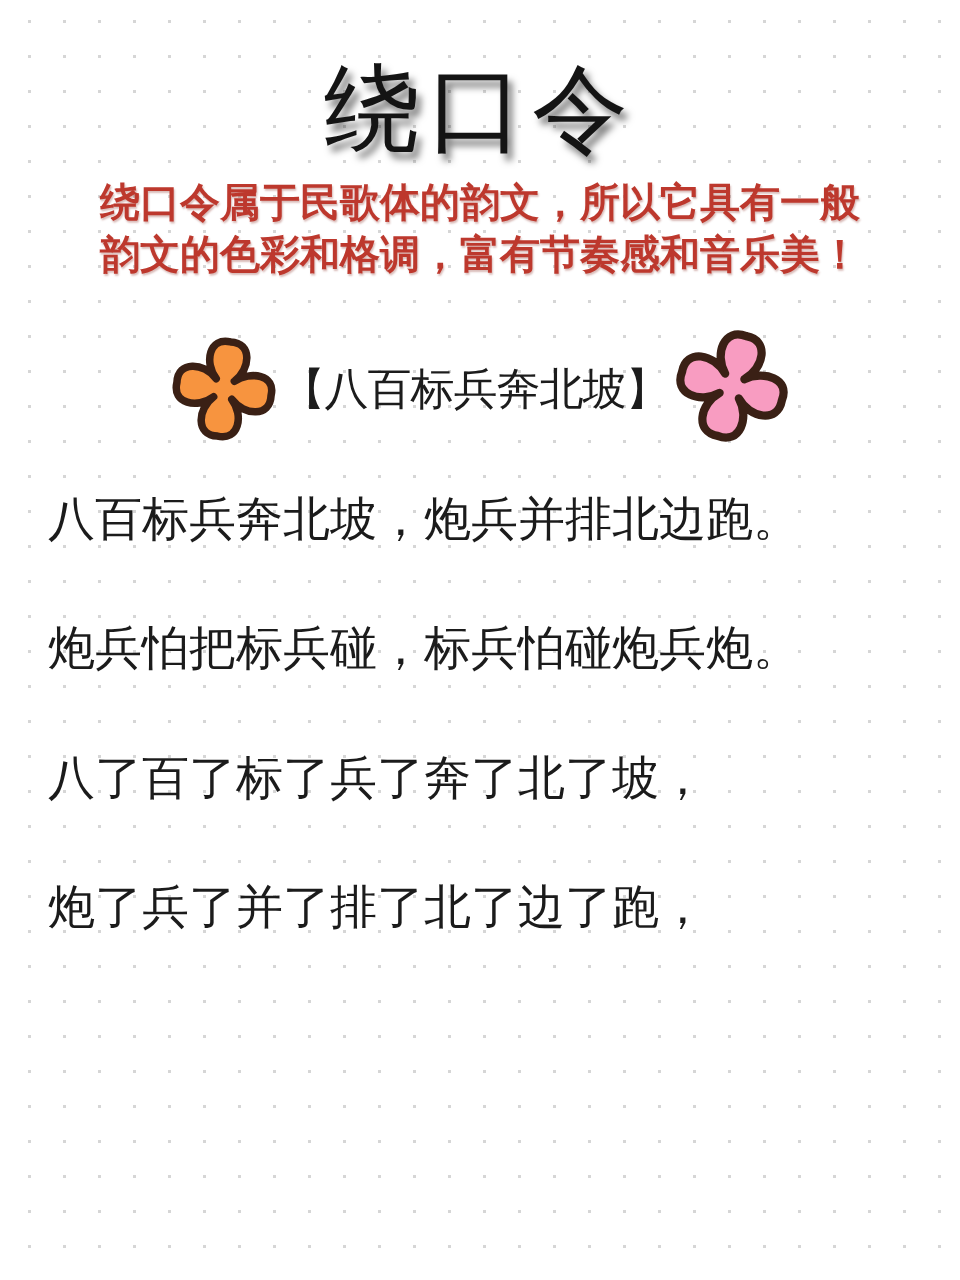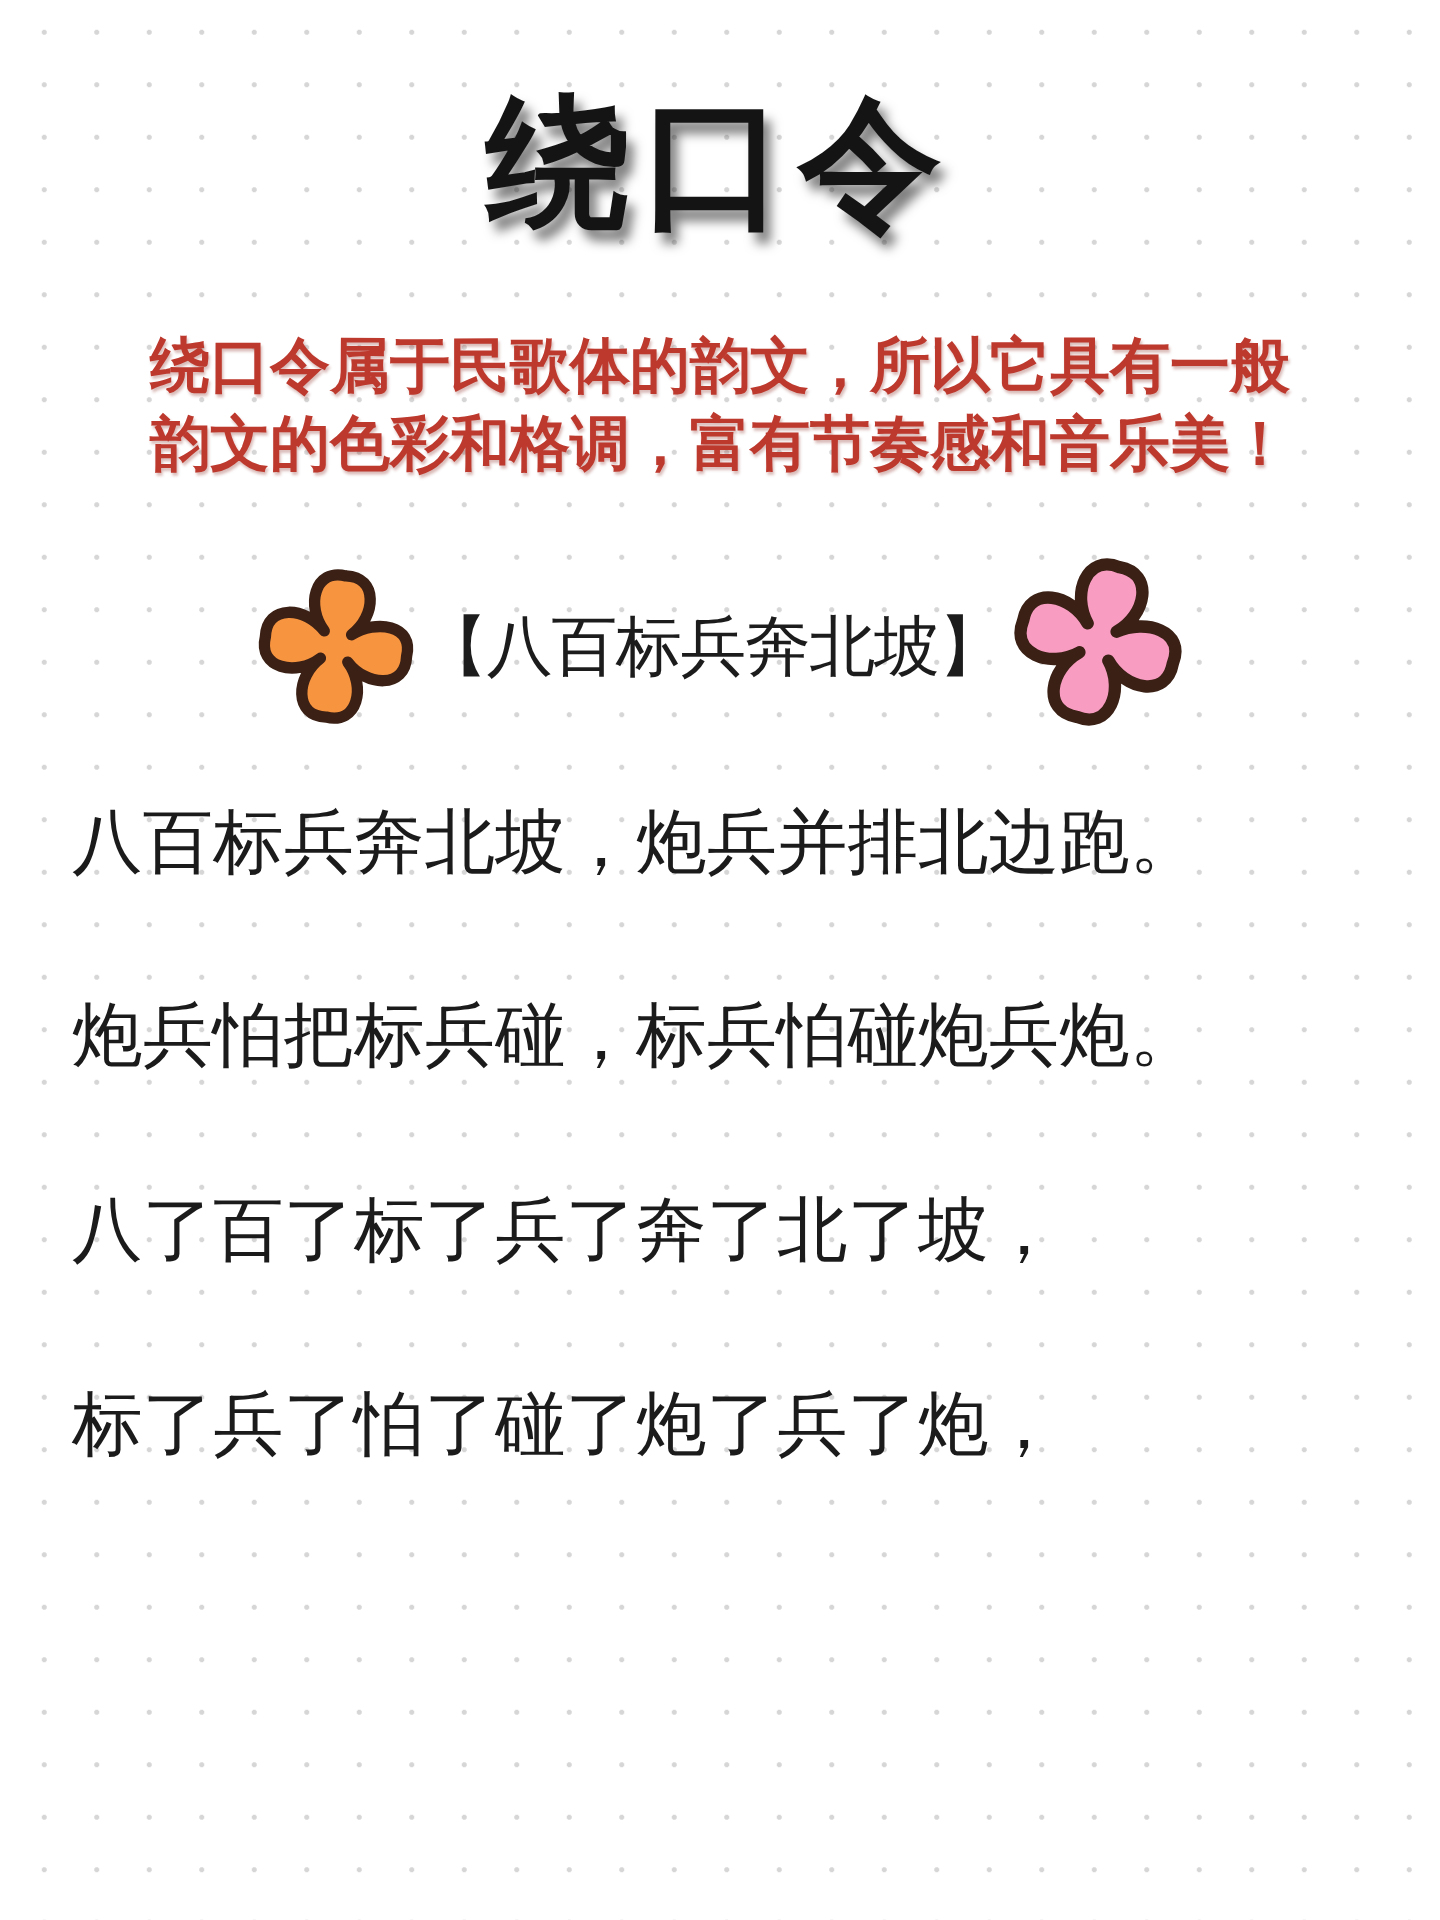--- a/index.html
+++ b/index.html
@@ -14,27 +14,26 @@
     background-position: 12px 4px;
     font-family: "Liberation Sans", sans-serif;
     color: #171717;
     overflow: hidden;
   }
   .title {
     margin: 0;
     padding-top: 46px;
     text-align: center;
     font-size: 96px;
-    font-weight: 700;
+    font-weight: 400;
     letter-spacing: 8px;
     color: #141414;
     text-shadow: 5px 7px 7px rgba(0,0,0,0.5);
   }
   .intro {
-    margin-top: 42px;
     text-align: center;
     font-size: 40px;
     line-height: 1.3;
     font-weight: bold;
     color: #bd382d;
     text-shadow: 1px 2px 2px rgba(130,30,20,0.3);
   }
   .section-heading {
     margin-top: 52px;
     display: flex;
@@ -100,16 +99,16 @@
                C 30 96, 28 72, 41.5 58.5
                C 28 72, 4 70, 6 50
                C 4 30, 28 28, 41.5 41.5 Z" stroke="#3a2015" stroke-width="7" stroke-linejoin="round" fill="#f89cc1"></path>
     </svg>
   </div>
 
   <div class="verses">
     <p class="verse">八百标兵奔北坡，炮兵并排北边跑。</p>
     <p class="verse">炮兵怕把标兵碰，标兵怕碰炮兵炮。</p>
     <p class="verse">八了百了标了兵了奔了北了坡，</p>
-    <p class="verse">标了兵了怕了碰了炮了兵了炮，</p>
+    <p class="verse">炮了兵了并了排了北了边了跑，</p>
   </div>
 
 </div>
 
 </body></html>

